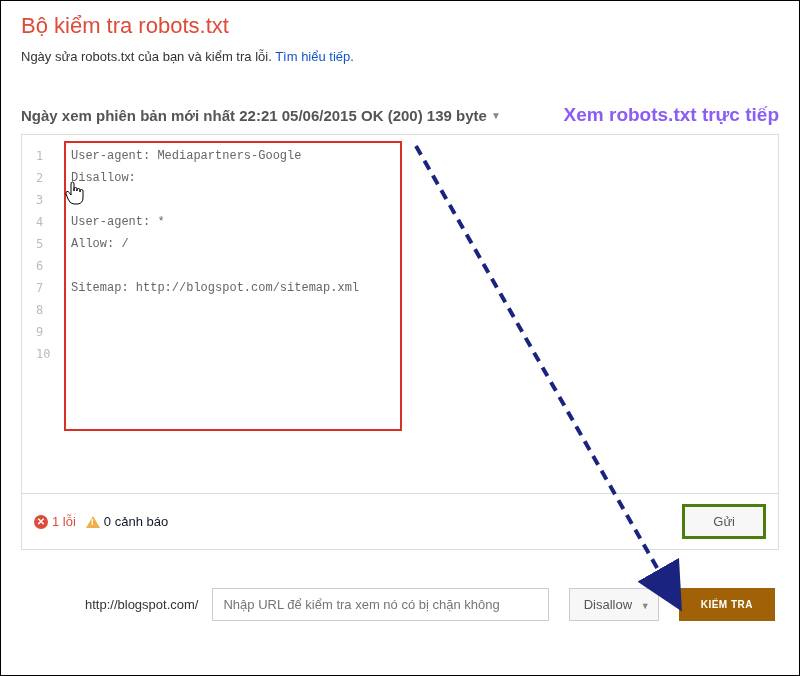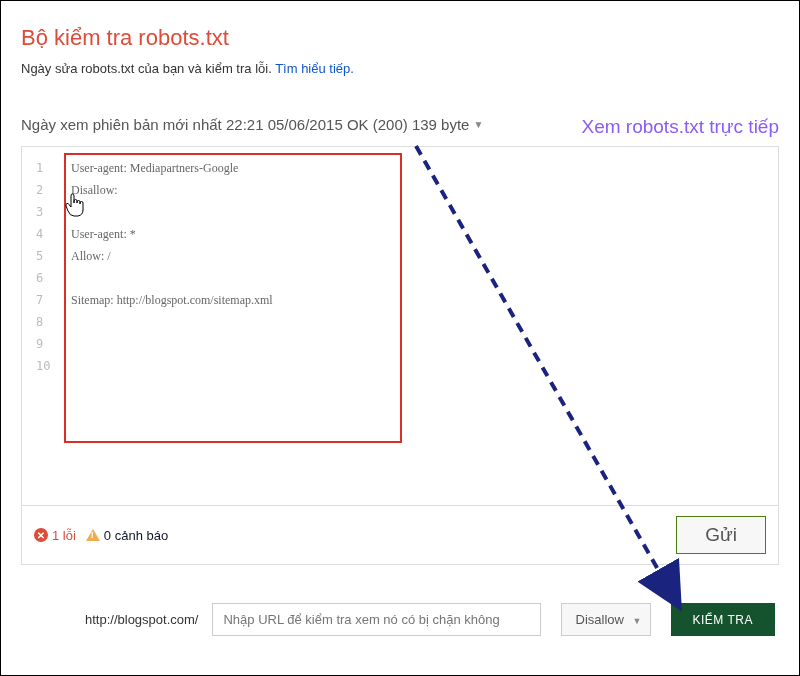--- a/index.html
+++ b/index.html
@@ -6,44 +6,45 @@
     body {
       font-family: Arial, sans-serif;
       background: #fff;
       width: 800px;
       height: 676px;
       border: 1px solid #000;
       position: relative;
       overflow: hidden;
     }
     .container {
-      padding: 24px 20px;
+      padding: 12px 20px;
     }
     .title {
       font-size: 22px;
       color: #dd4b39;
       font-weight: normal;
       margin-bottom: 10px;
     }
     .subtitle {
       font-size: 13px;
       color: #333;
       margin-bottom: 40px;
     }
     .subtitle a {
       color: #1155cc;
       text-decoration: none;
     }
     .version-row {
       display: flex;
       justify-content: space-between;
-      align-items: flex-start;
+      align-items: center;
       margin-bottom: 8px;
       font-size: 15px;
       color: #555;
+      font-weight: bold;
     }
     .version-text {
       display: flex;
       align-items: center;
     }
     .version-text .chevron {
       margin-left: 4px;
       font-size: 10px;
       color: #888;
     }
@@ -77,21 +78,21 @@
     }
     .line-numbers {
       width: 36px;
       padding-left: 14px;
       font-family: monospace;
       font-size: 12px;
       color: #bbb;
       line-height: 22px;
     }
     .code-lines {
-      font-family: Liberation Serif, serif;
+      font-family: Liberation Mono, monospace;
       font-size: 12px;
       color: #666;
       line-height: 22px;
       padding-left: 13px;
     }
     .cursor-hand {
       position: absolute;
       top: 46px;
       left: 42px;
       font-size: 20px;
@@ -145,23 +146,23 @@
       position: absolute;
       left: -2px;
       top: 1px;
       color: #fff;
       font-size: 9px;
       font-weight: bold;
     }
     .warn-text { color: #0f172a; }
     .btn-submit {
       background: #f7f7f7;
-      border: 1px solid #4d7c0f;
+      border: 3px solid #4d7c0f;
       padding: 7px 28px;
-      font-size: 19px;
+      font-size: 13px;
       color: #555;
       cursor: pointer;
     }
     .test-row {
       margin-top: 38px;
       display: flex;
       align-items: stretch;
       gap: 8px;
       padding: 0 4px;
     }
@@ -189,26 +190,26 @@
       cursor: pointer;
     }
     .select-wrap .chevron {
       position: absolute;
       right: 8px;
       top: 12px;
       font-size: 9px;
       color: #888;
     }
     .btn-test {
-      background: #14532d;
+      background: #a16207;
       color: #fff;
       border: none;
       padding: 0 22px;
-      font-size: 12px;
-      font-weight: normal;
+      font-size: 10px;
+      font-weight: bold;
       margin-left: 12px;
       cursor: pointer;
       letter-spacing: 0.5px;
     }
     .arrow-svg {
       position: absolute;
       top: 130px;
       left: 400px;
       z-index: 20;
       pointer-events: none;

